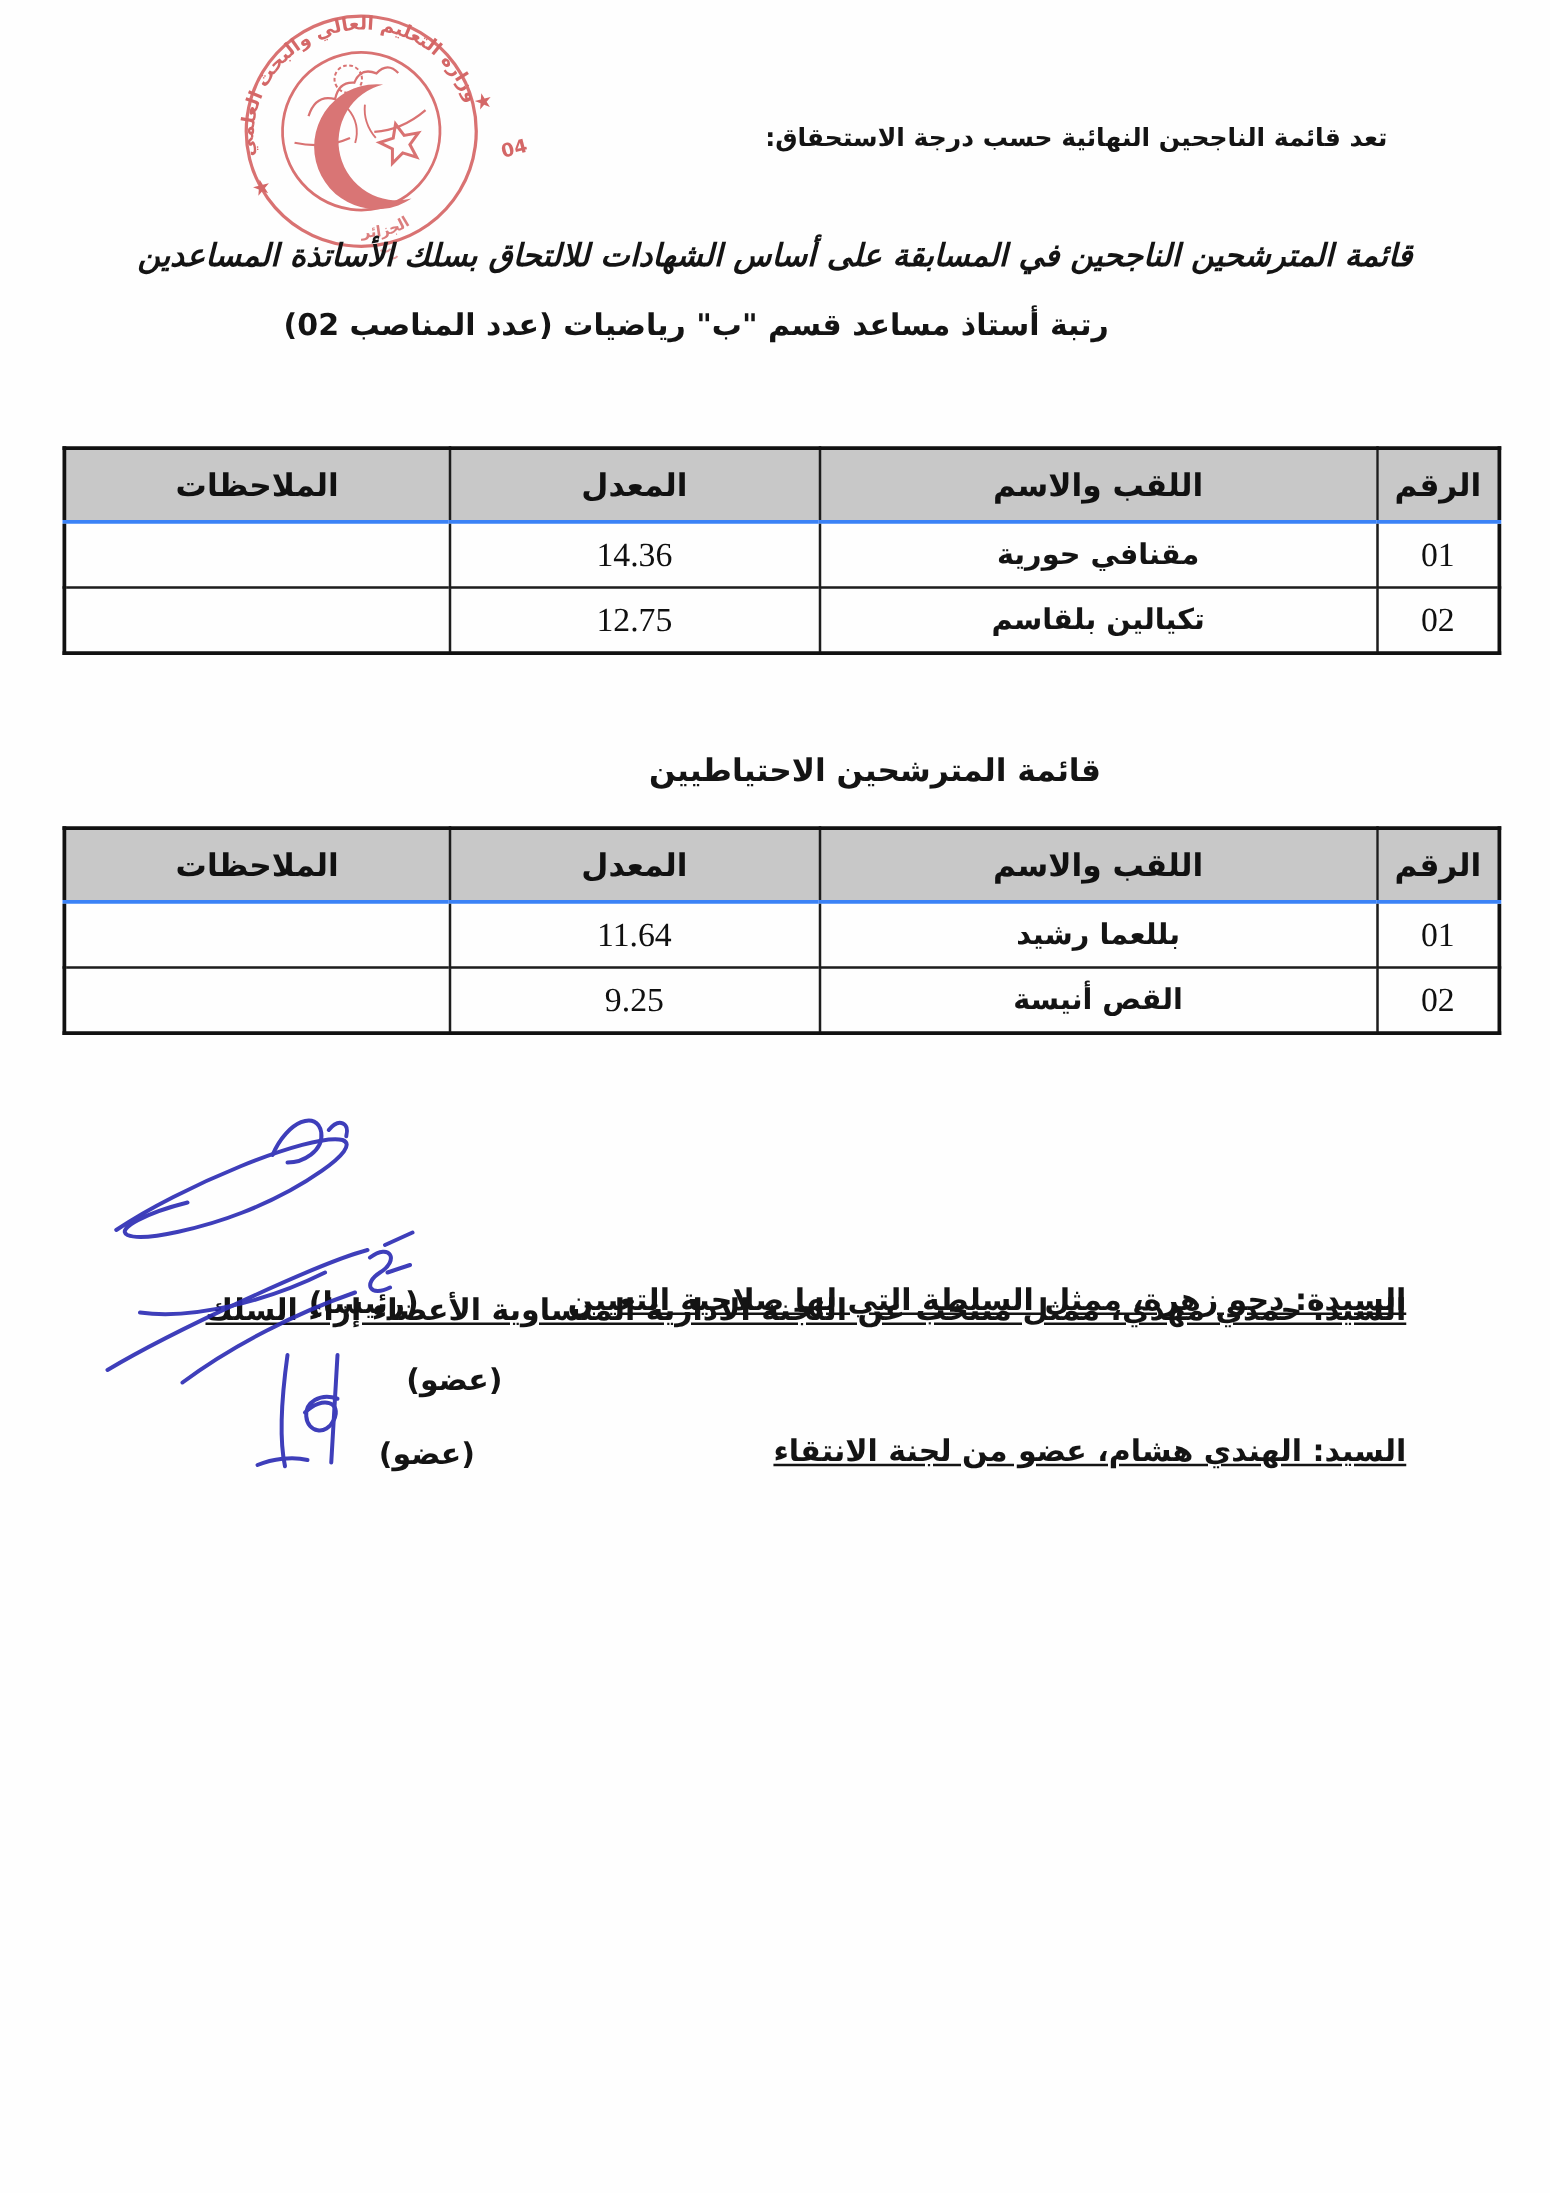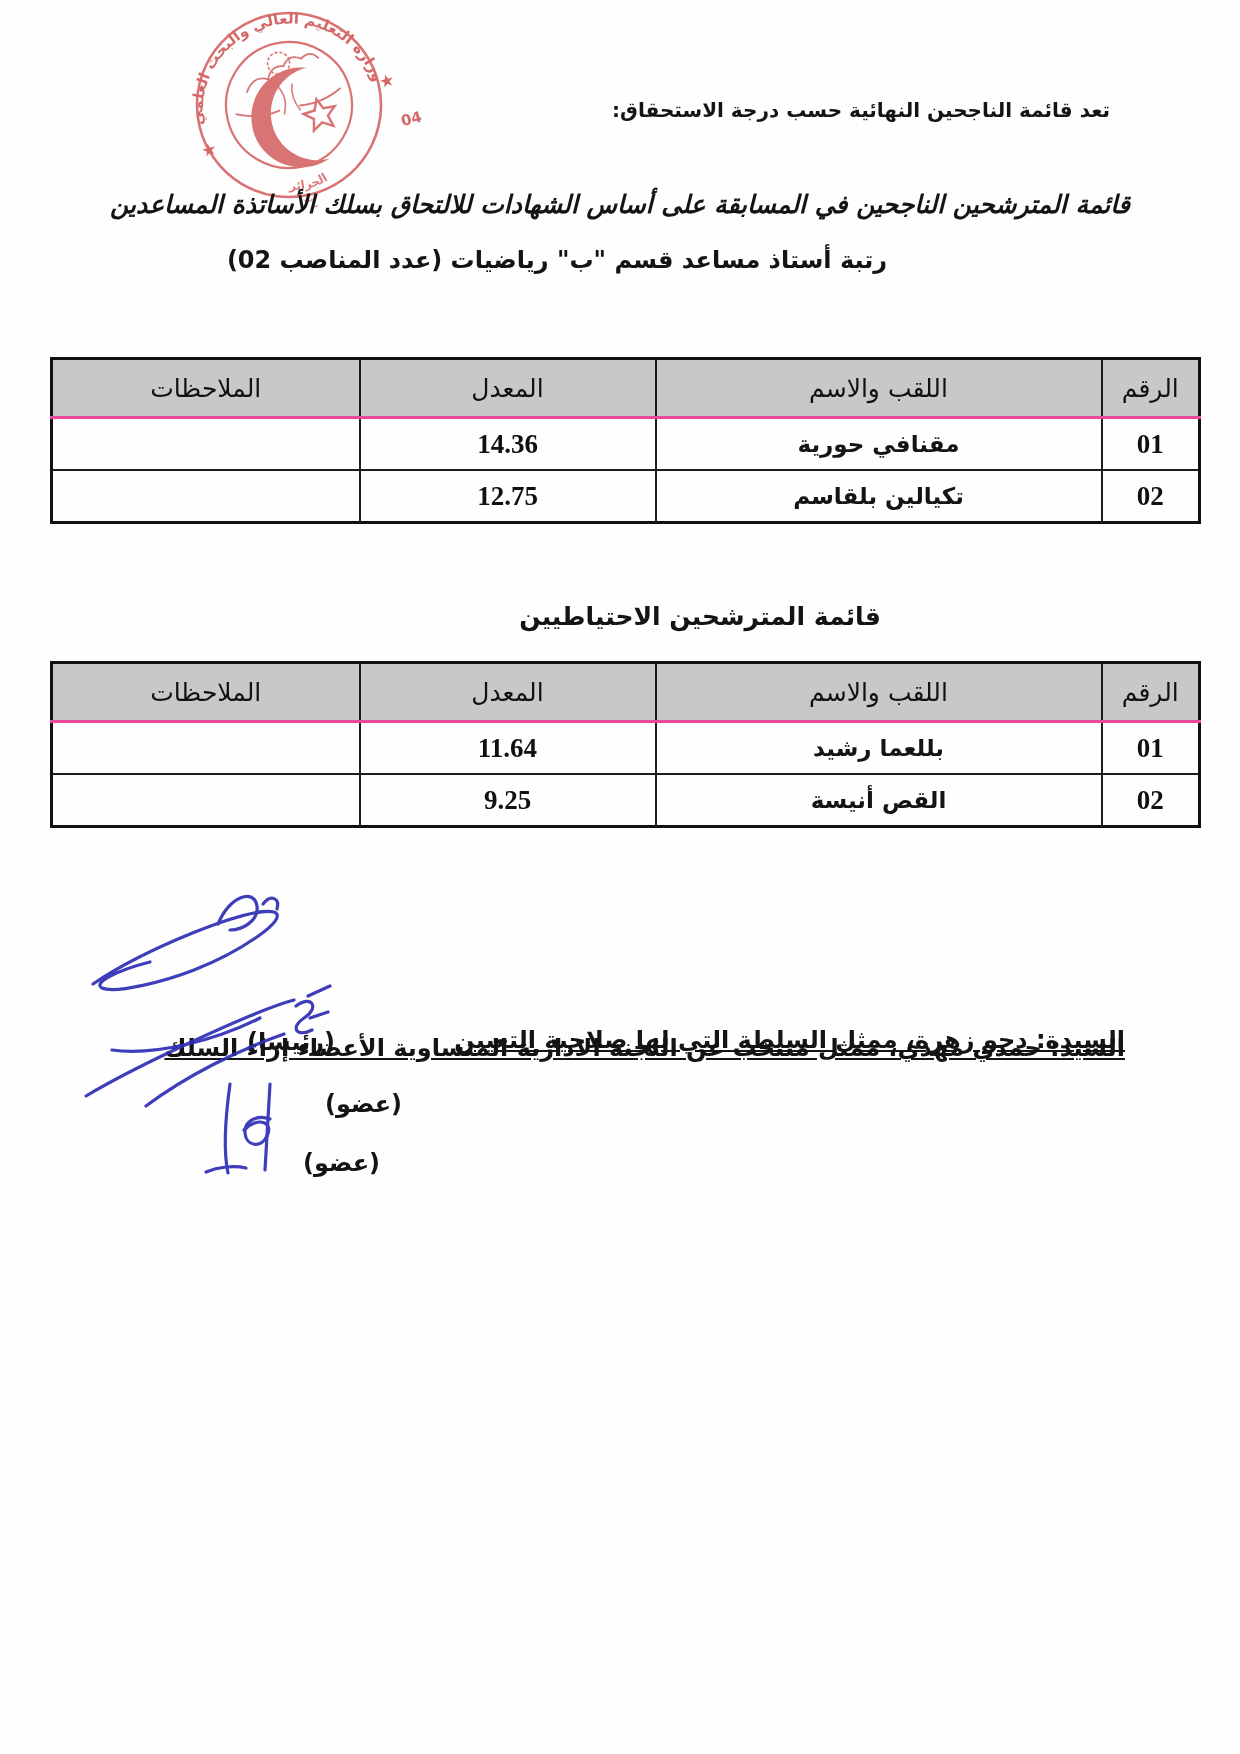--- a/index.html
+++ b/index.html
@@ -33,30 +33,30 @@
     border:2px solid #1d1d1d;
     padding:0 6px;
     text-align:center;
     vertical-align:middle;
     overflow:hidden;
   }
   .doc-table th{
     height:56px;
     background:#c8c8c8;
     font-size:25px;
-    font-weight:normal;
+    font-weight:bold;
     color:#111;
-    border-bottom:3px solid #ec4899;
+    border-bottom:3px solid #3b82f6;
   }
   .doc-table td{height:50px;}
   .doc-table{border:3px solid #111;}
   .cell-name{font-size:23px;font-weight:bold;}
   .num{
     font-family:"Liberation Serif","DejaVu Serif",serif;
-    font-weight:bold;font-size:27px;color:#101010;
+    font-weight:normal;font-size:27px;color:#101010;
     direction:ltr;
   }
 
   
   .committee-line{right:115px;font-size:24px;white-space:nowrap;text-decoration:underline;}
   .c1{top:1026px;} .c2{top:1034px;} .c3{top:1147px;}
   .role{font-size:24px;}
   .r1{left:247px;top:1028px;} .r2{left:325px;top:1090px;} .r3{left:303px;top:1149px;}
 
   
@@ -161,20 +161,21 @@
       <td class="num">02</td>
       <td class="ar cell-name">القص أنيسة</td>
       <td class="num">9.25</td>
       <td></td>
     </tr>
   </tbody>
     </table>
 
   <div class="abs ar committee-line c1">السيدة: دحو زهرة، ممثل السلطة التي لها صلاحية التعيين</div>
   <div class="abs ar committee-line c2">السيد: حمدي مهدي، ممثل منتخب عن اللجنة الادارية المتساوية الأعضاء إزاء السلك</div>
+  <div class="abs ar committee-line c3">السيد: الهندي هشام، عضو من لجنة الانتقاء</div>
 
   <div class="abs ar role r1">(رئيسا)</div>
   <div class="abs ar role r2">(عضو)</div>
   <div class="abs ar role r3">(عضو)</div>
 
   <div class="abs sign-box">
     <svg width="300" height="310" viewBox="0 0 300 310">
       <g stroke="#2e2eb5" stroke-width="3.2" fill="none" stroke-linecap="round" opacity="0.92">
 
         <path d="M 35 106 C 85 72 190 28 216 34 C 233 40 182 74 136 92 C 108 103 58 116 44 110 C 34 105 60 92 92 84"></path>

